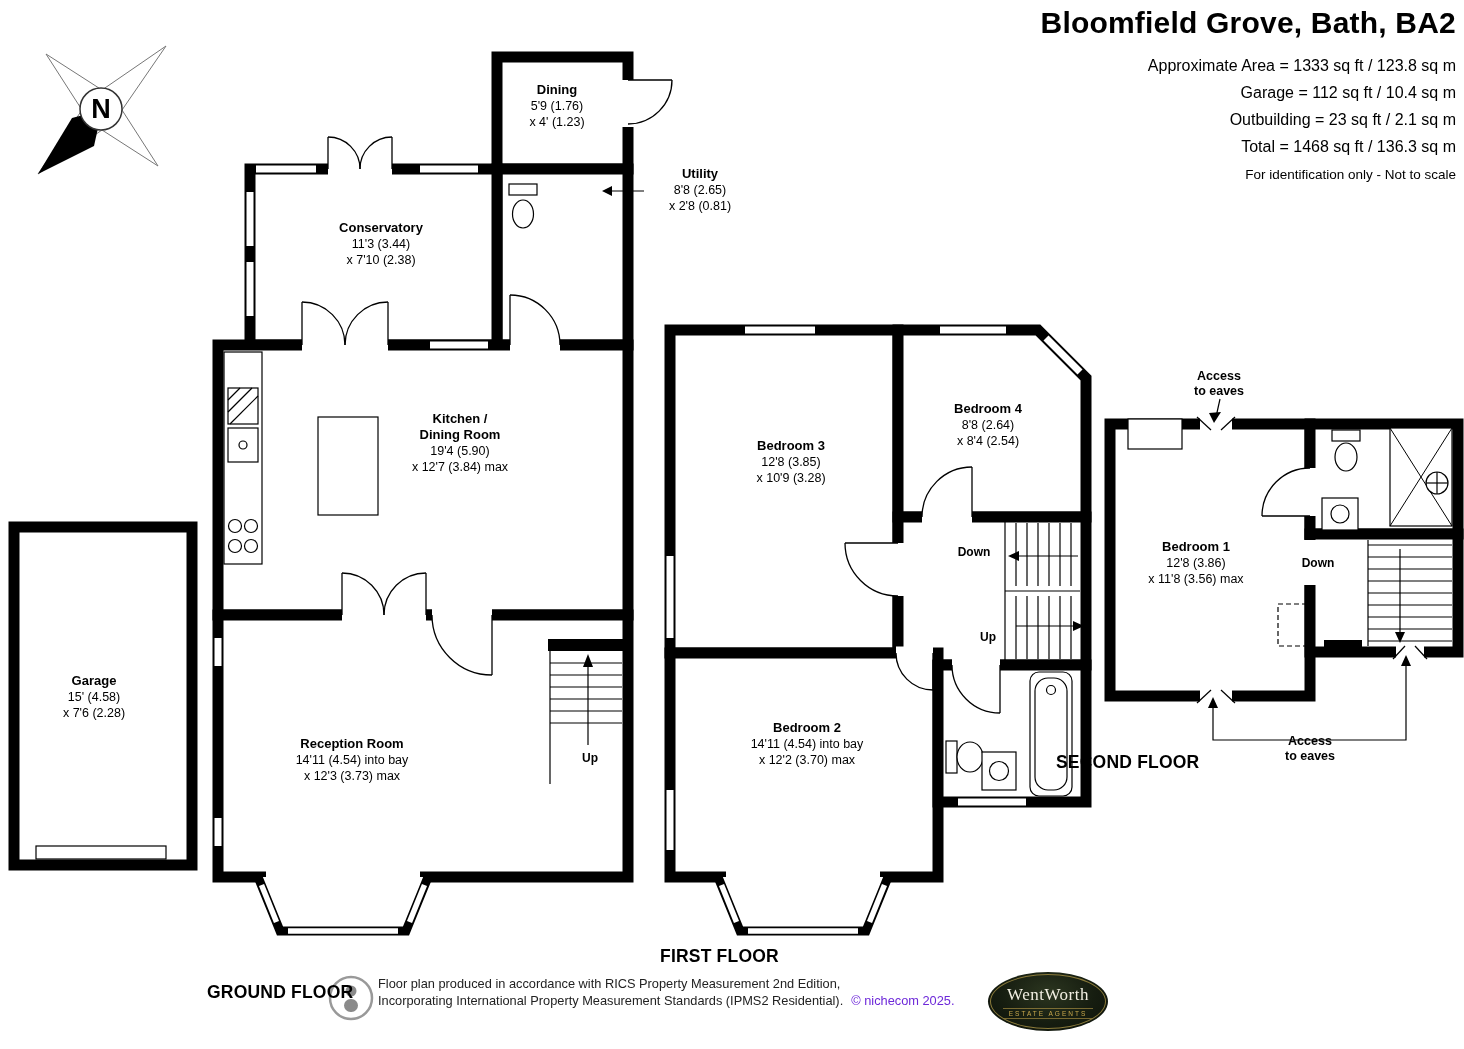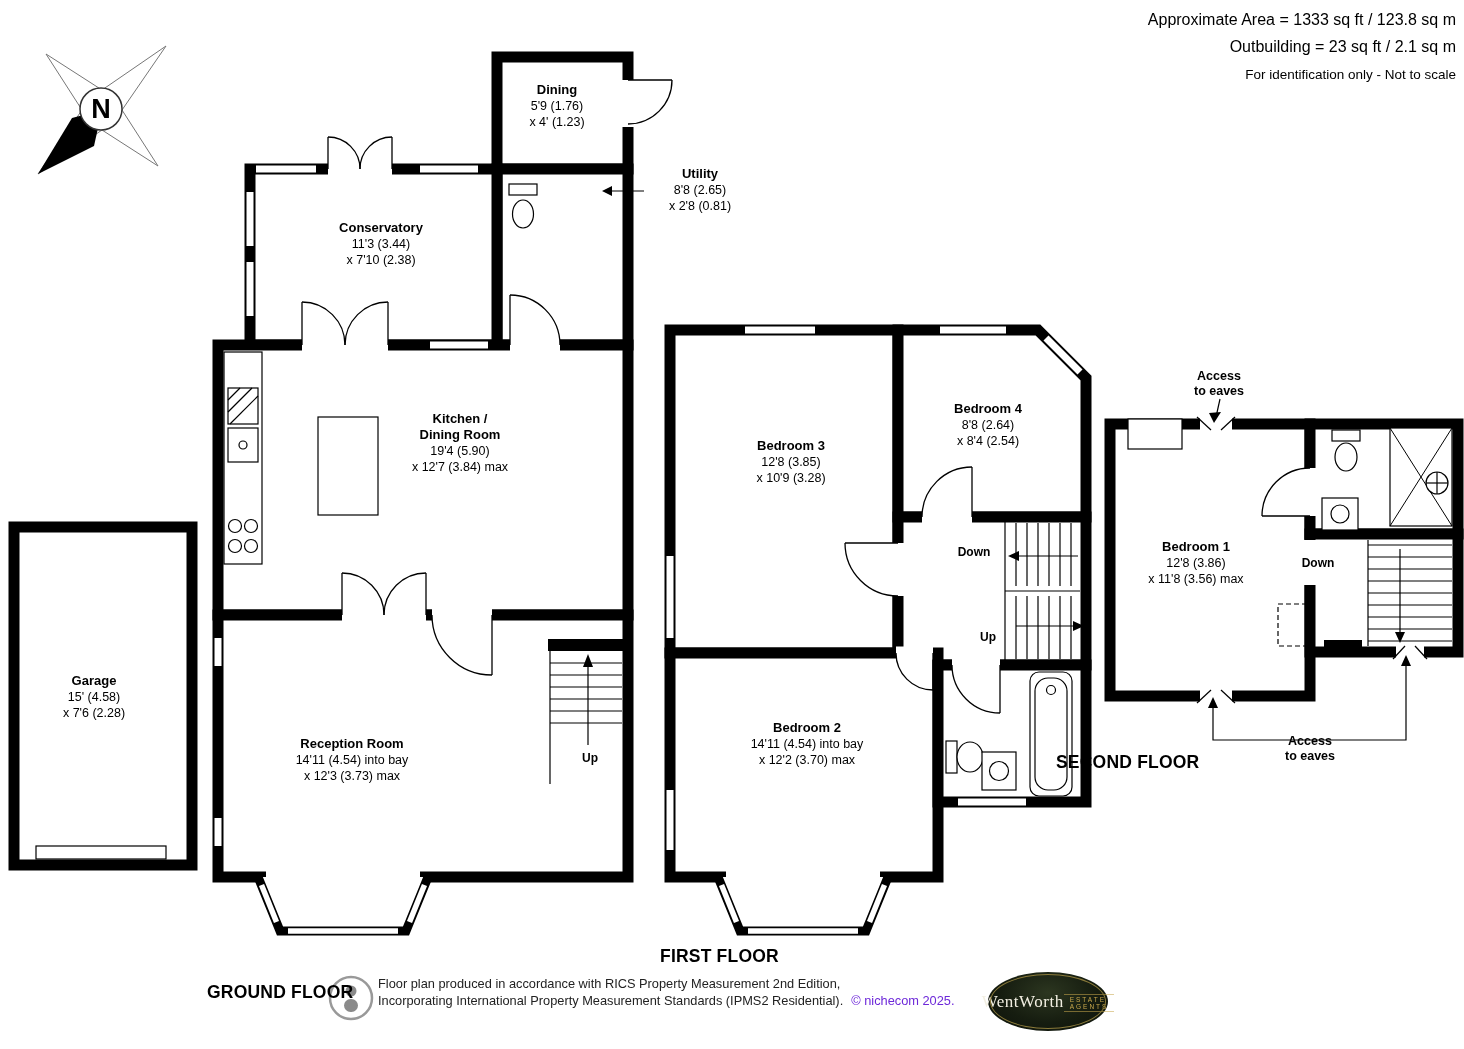--- a/index.html
+++ b/index.html
@@ -25,21 +25,21 @@
 
   
   .footer-text { position:absolute; left:378px; top:976px; font-size:12.8px; line-height:16.5px; color:#222; }
   .footer-text div { white-space:pre; }
   .footer-text .copy { color:#6d28d9; margin-left:8px; }
 
   .logo {
     position:absolute; left:988px; top:972px; width:120px; height:59px;
     border-radius:50%;
     background:radial-gradient(ellipse at 50% 35%, #2c3620 0%, #161d10 55%, #0c110a 100%);
-    display:flex; flex-direction:row; align-items:center; justify-content:center;
+    display:flex; flex-direction:column; align-items:center; justify-content:center;
   }
   .logo .ring { position:absolute; inset:2px; border:1px solid #8a7a3a; border-radius:50%; }
   .logo .lname { font-family:"Liberation Serif", serif; font-size:17px; color:#f2efe2; letter-spacing:0.5px; }
   .logo .lsub  { font-size:6.5px; color:#c9a84c; letter-spacing:2px; margin-top:3px;
                  border-top:1px solid rgba(201,168,76,.55); border-bottom:1px solid rgba(201,168,76,.55);
                  padding:1px 6px; }
 </style>
 </head>
 <body>
 
@@ -299,22 +299,25 @@
   </g>
 
   <g>
     <circle cx="351" cy="998" r="21" fill="none" stroke="#999" stroke-width="2.5"></circle>
     <circle cx="351" cy="991" r="5.5" fill="#8a8a8a"></circle>
     <rect x="344" y="999" width="14" height="13" rx="6.5" fill="#8a8a8a"></rect>
   </g>
 </svg>
 
 <div class="header">
+  <div class="title">Bloomfield Grove, Bath, BA2</div>
   <div class="area-line">Approximate Area = 1333 sq ft / 123.8 sq m</div>
+  <div class="area-line">Garage = 112 sq ft / 10.4 sq m</div>
   <div class="area-line">Outbuilding = 23 sq ft / 2.1 sq m</div>
+  <div class="area-line">Total = 1468 sq ft / 136.3 sq m</div>
   <div class="note">For identification only - Not to scale</div>
 </div>
 
 <div class="room-label" style="left:497px; top:82px; width:120px;">
   <div class="nm">Dining</div>
   <div>5'9 (1.76)</div>
   <div>x 4' (1.23)</div>
 </div>
 <div class="room-label" style="left:642px; top:166px; width:116px;">
   <div class="nm">Utility</div>

